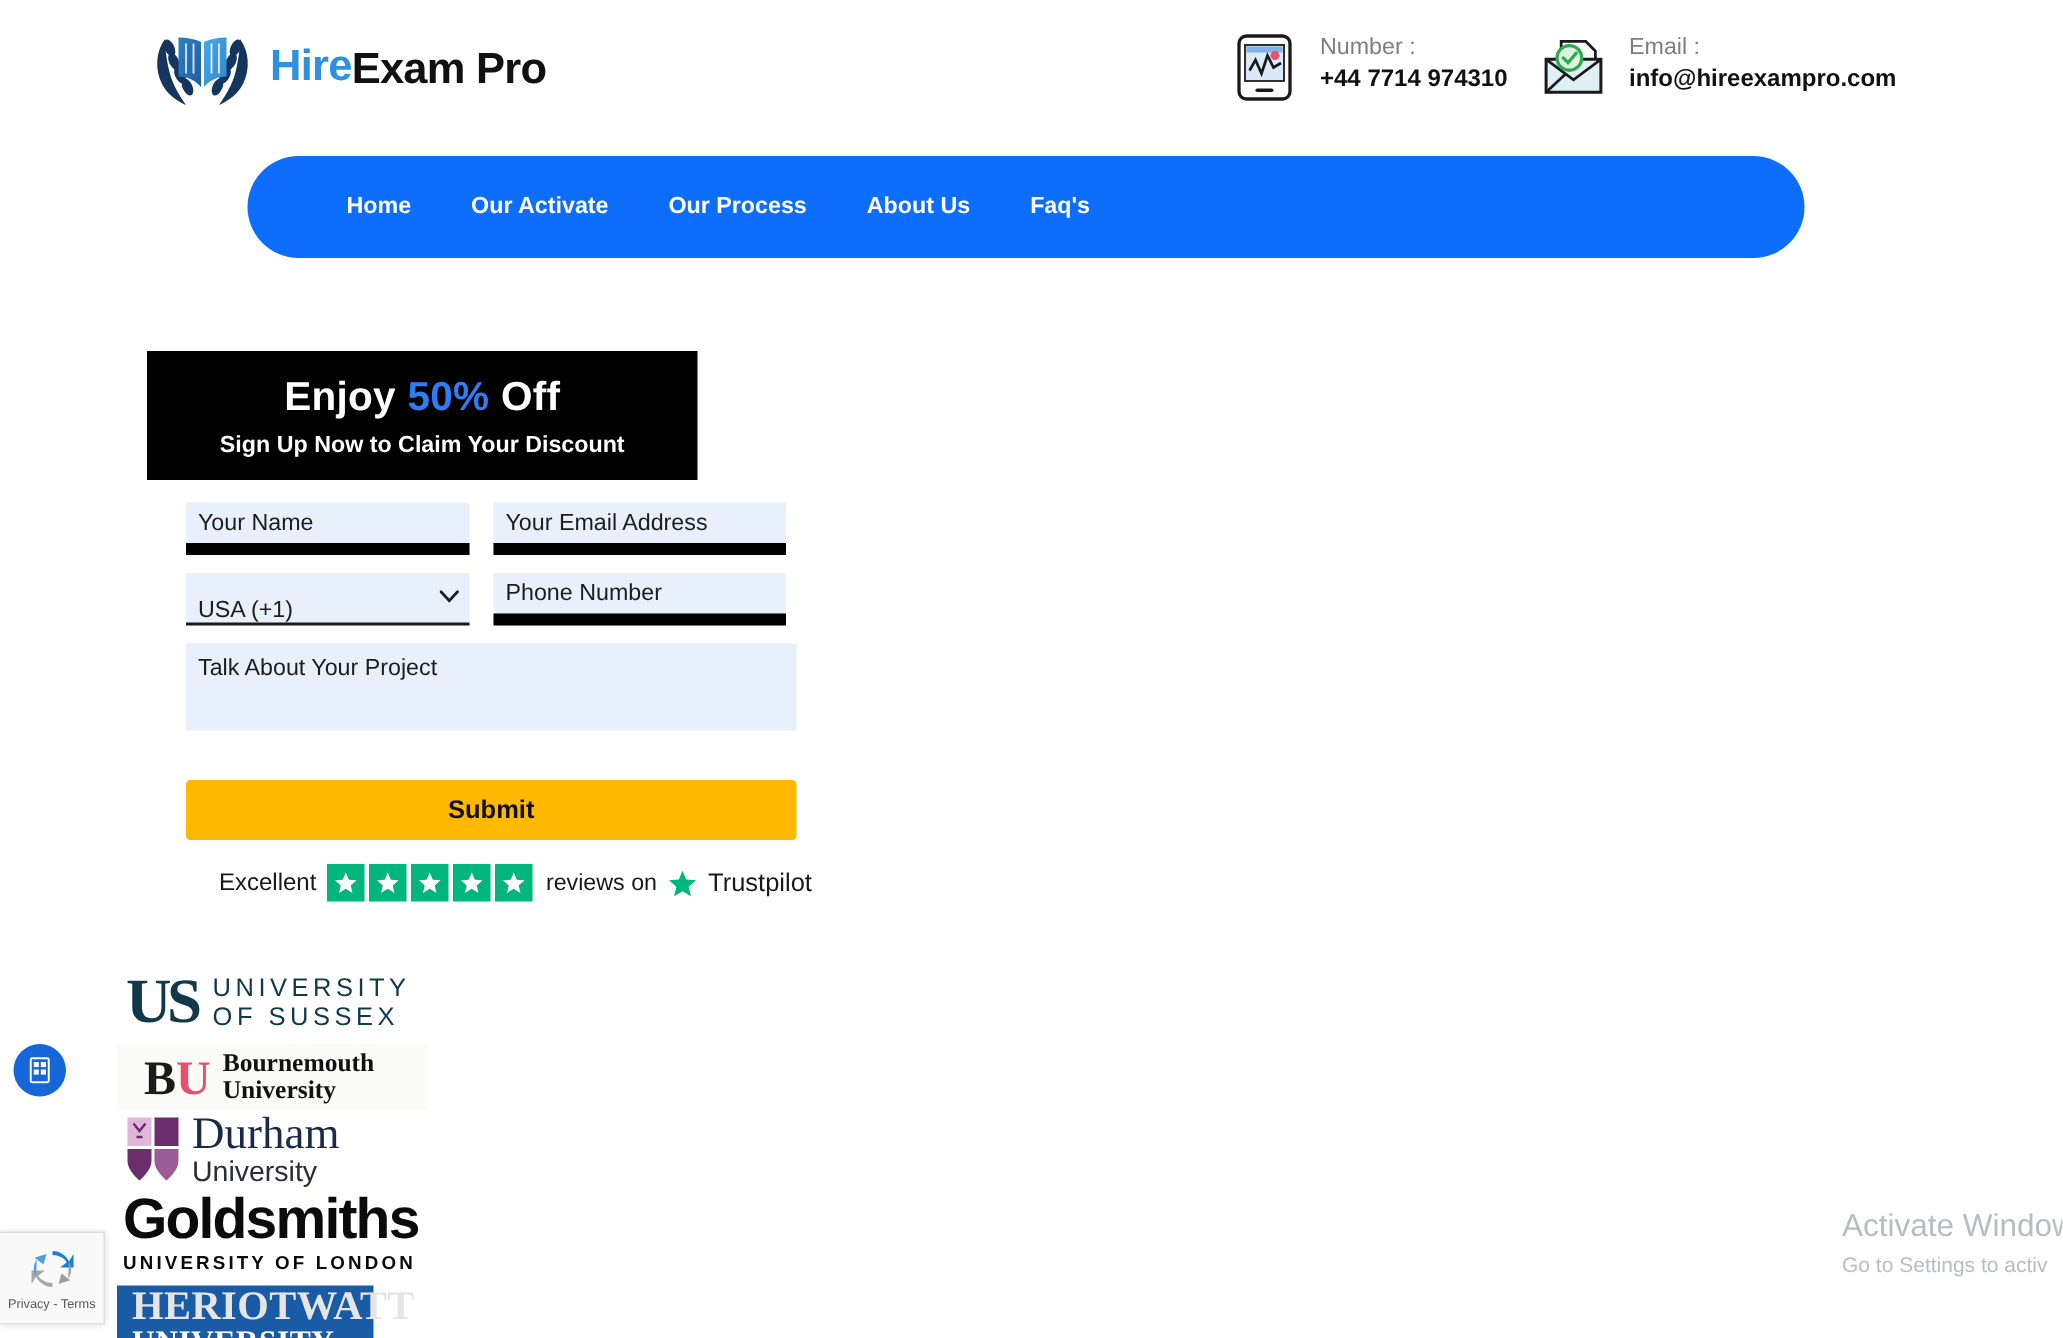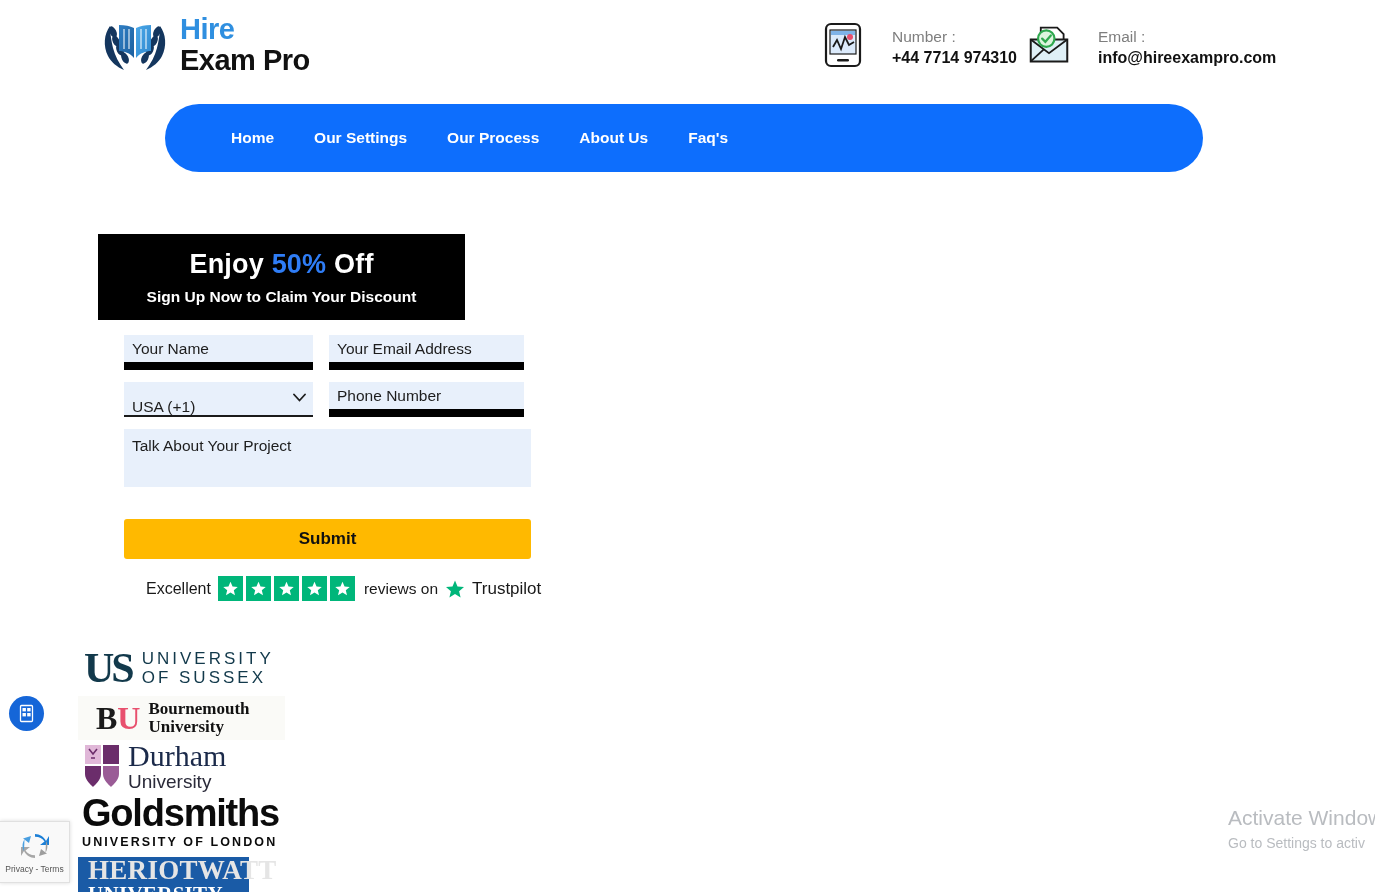--- a/index.html
+++ b/index.html
@@ -11,29 +11,29 @@
     background: #ffffff;
     font-family: "Liberation Sans", sans-serif;
     color: #111;
   }
   .page { position: relative; width: 1375px; height: 892px; background: #fff; }
 
   
   .header { position: absolute; left: 0; top: 0; width: 1375px; height: 100px; }
   .logo-wrap { position: absolute; left: 98px; top: 12px; display: flex; align-items: center; gap: 8px; }
   .logo-mark { width: 74px; height: 66px; flex: 0 0 auto; }
-  .logo-text { display: flex; flex-direction: column; line-height: 1.0; }
+  .logo-text { display: flex; flex-direction: row; line-height: 1.0; }
   .logo-hire {
     font-size: 29px; font-weight: bold; color: #2f8fe0; letter-spacing: -0.5px;
   }
   .logo-exam {
     font-size: 29px; font-weight: bold; color: #111; letter-spacing: -0.5px; margin-top: 2px;
   }
 
-  .contact-group { position: absolute; top: 22px; display: flex; align-items: flex-end; gap: 28px; }
+  .contact-group { position: absolute; top: 22px; display: flex; align-items: flex-start; gap: 16px; }
   .contact-number { left: 822px; }
   .contact-email { left: 1028px; }
   .contact-icon { width: 42px; height: 46px; flex: 0 0 auto; }
   .contact-lines { display: flex; flex-direction: column; line-height: 1.25; }
   .contact-label { font-size: 15.5px; color: #7e7e7e; }
   .contact-value { font-size: 16px; font-weight: bold; color: #111; margin-top: 2px; }
 
   
   .nav {
     position: absolute; left: 165px; top: 104px;
@@ -231,21 +231,21 @@
       </svg>
       <div class="contact-lines">
         <span class="contact-label">Email :</span>
         <span class="contact-value">info@hireexampro.com</span>
       </div>
     </div>
   </div>
 
   <nav class="nav">
     <span class="nav-item">Home</span>
-    <span class="nav-item">Our Settings</span>
+    <span class="nav-item">Our Activate</span>
     <span class="nav-item">Our Process</span>
     <span class="nav-item">About Us</span>
     <span class="nav-item">Faq's</span>
   </nav>
 
   <div class="promo">
     <div class="promo-title">
       <span>Enjoy </span><span class="hl">50%</span><span> Off</span>
     </div>
     <div class="promo-sub">Sign Up Now to Claim Your Discount</div>

